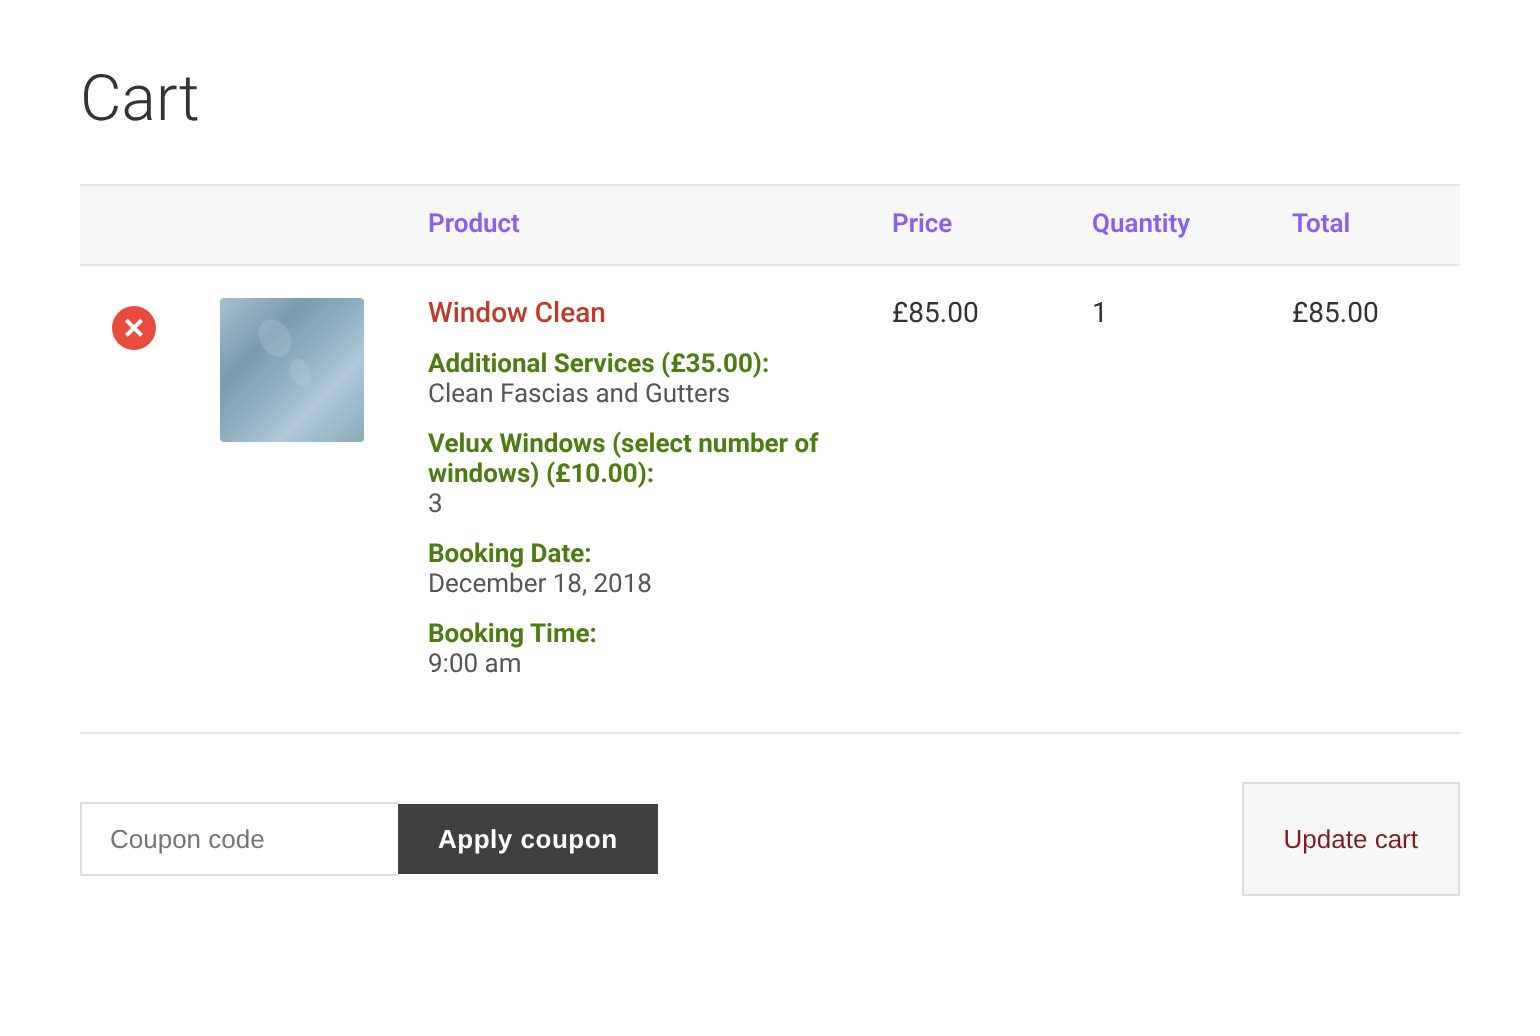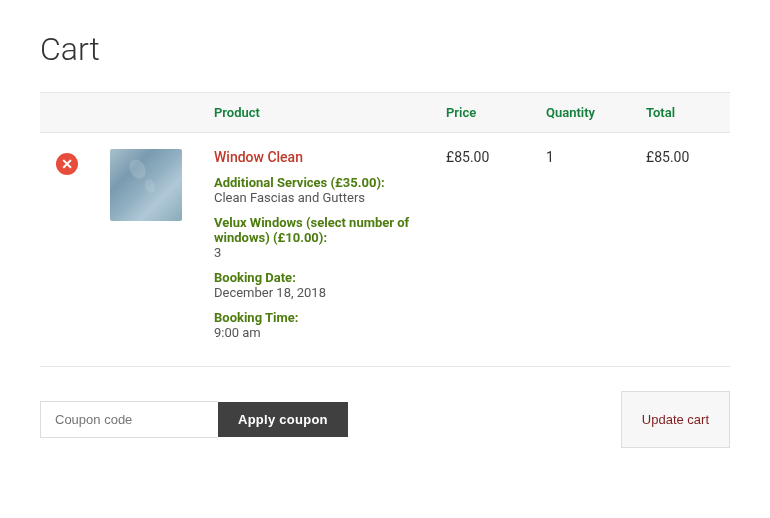--- a/index.html
+++ b/index.html
@@ -25,21 +25,21 @@
     .cart-table thead tr {
       background: #f7f7f7;
       border-top: 1px solid #e5e5e5;
       border-bottom: 1px solid #e5e5e5;
     }
     .cart-table thead th {
       padding: 12px 16px;
       text-align: left;
       font-weight: 600;
       font-size: 13px;
-      color: #15803d;
+      color: #8b5cf6;
     }
     .cart-table thead th.price-col,
     .cart-table thead th.qty-col,
     .cart-table thead th.total-col {
       text-align: left;
     }
     .cart-table tbody tr {
       border-bottom: 1px solid #e5e5e5;
     }
     .cart-table tbody td {
@@ -125,21 +125,21 @@
     .coupon-left {
       display: flex;
       align-items: center;
       gap: 0;
     }
     .coupon-input {
       border: 1px solid #ddd;
       padding: 10px 14px;
       font-size: 13px;
       color: #aaa;
-      width: 178px;
+      width: 159px;
       outline: none;
       border-right: none;
     }
     .apply-coupon-btn {
       background: #404040;
       color: #fff;
       border: none;
       padding: 10px 20px;
       font-size: 13px;
       font-weight: 700;

